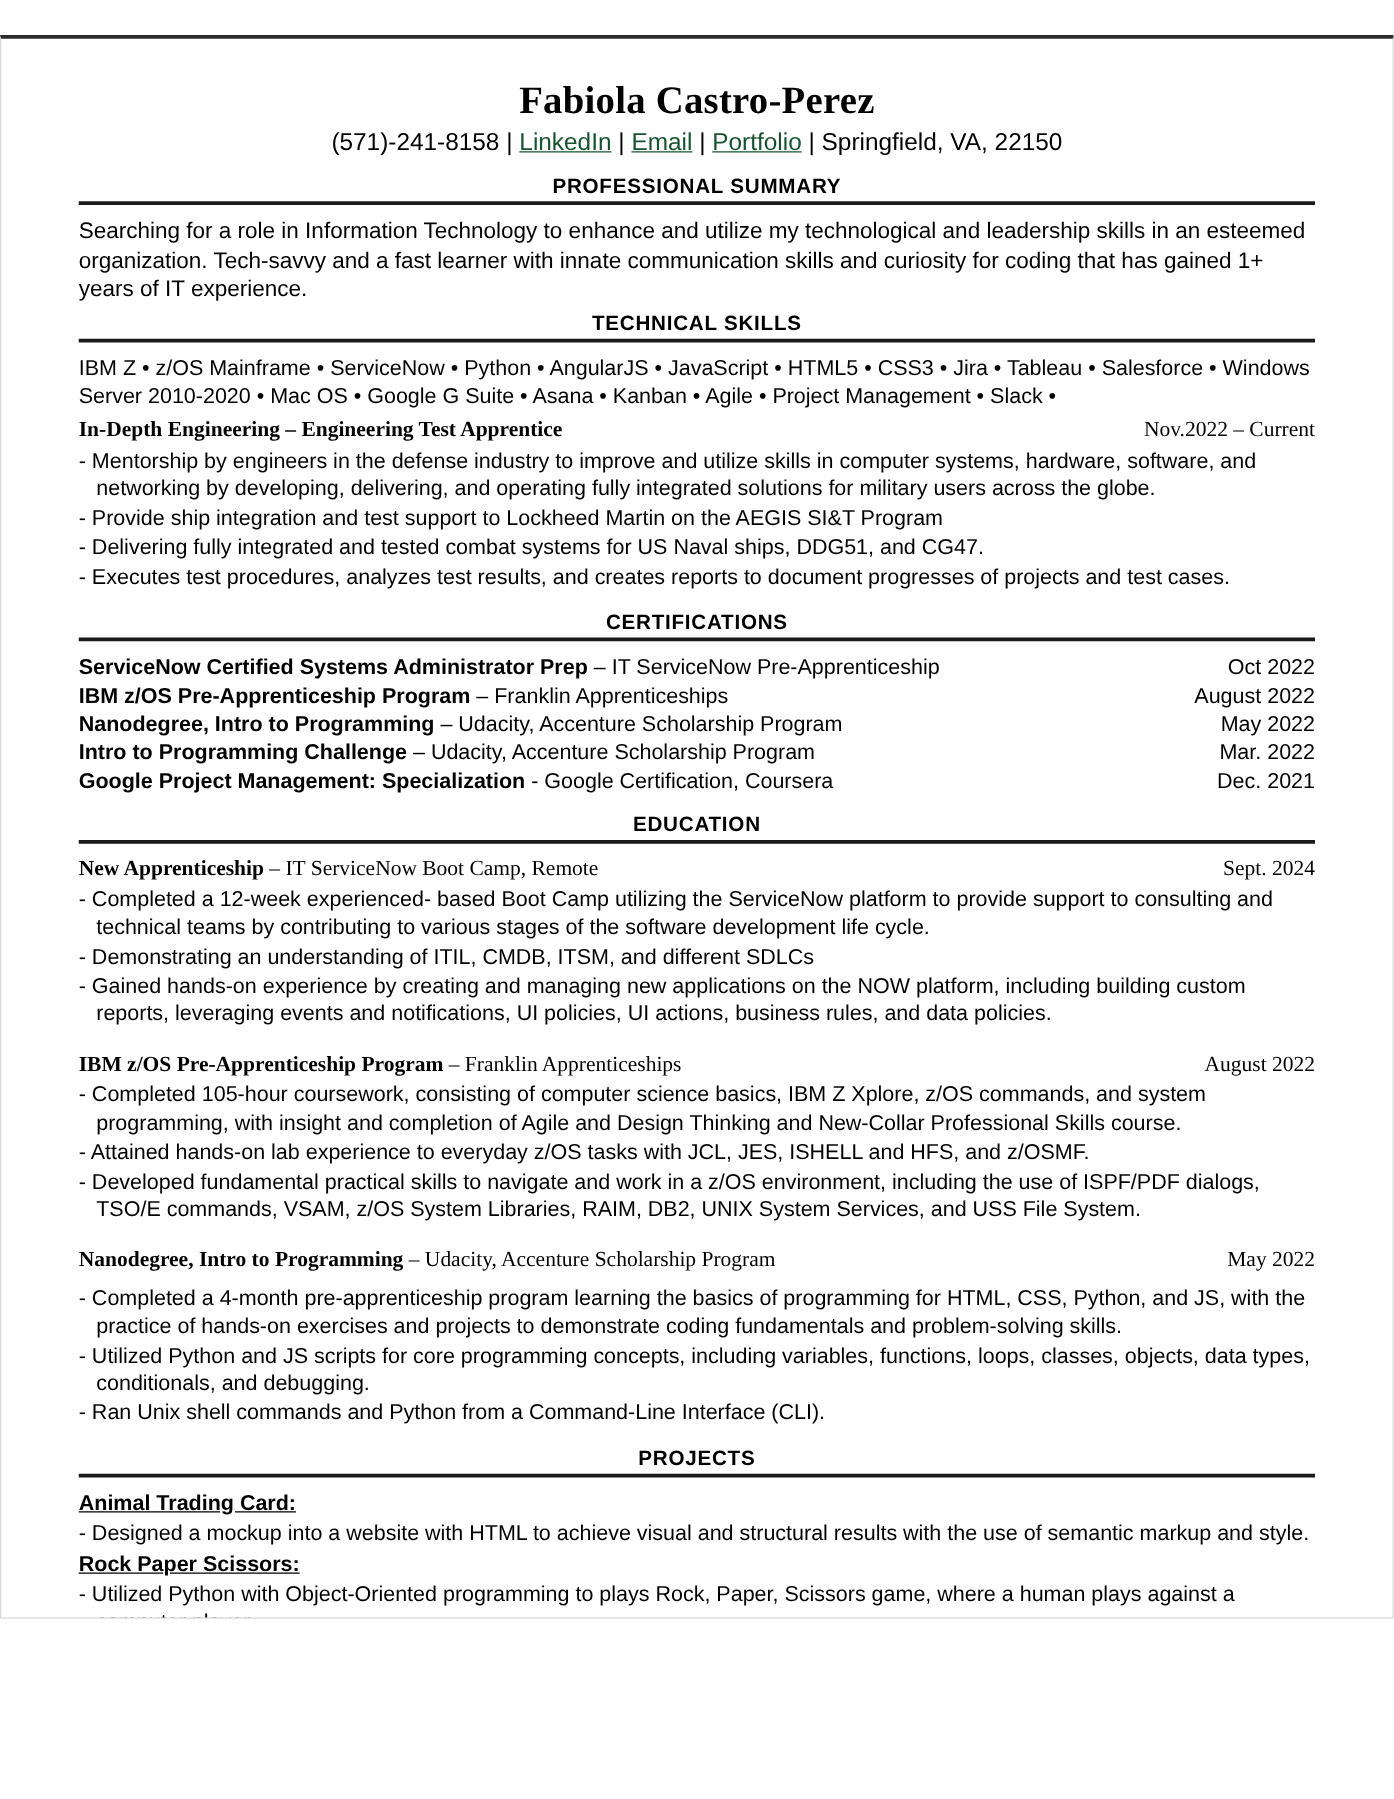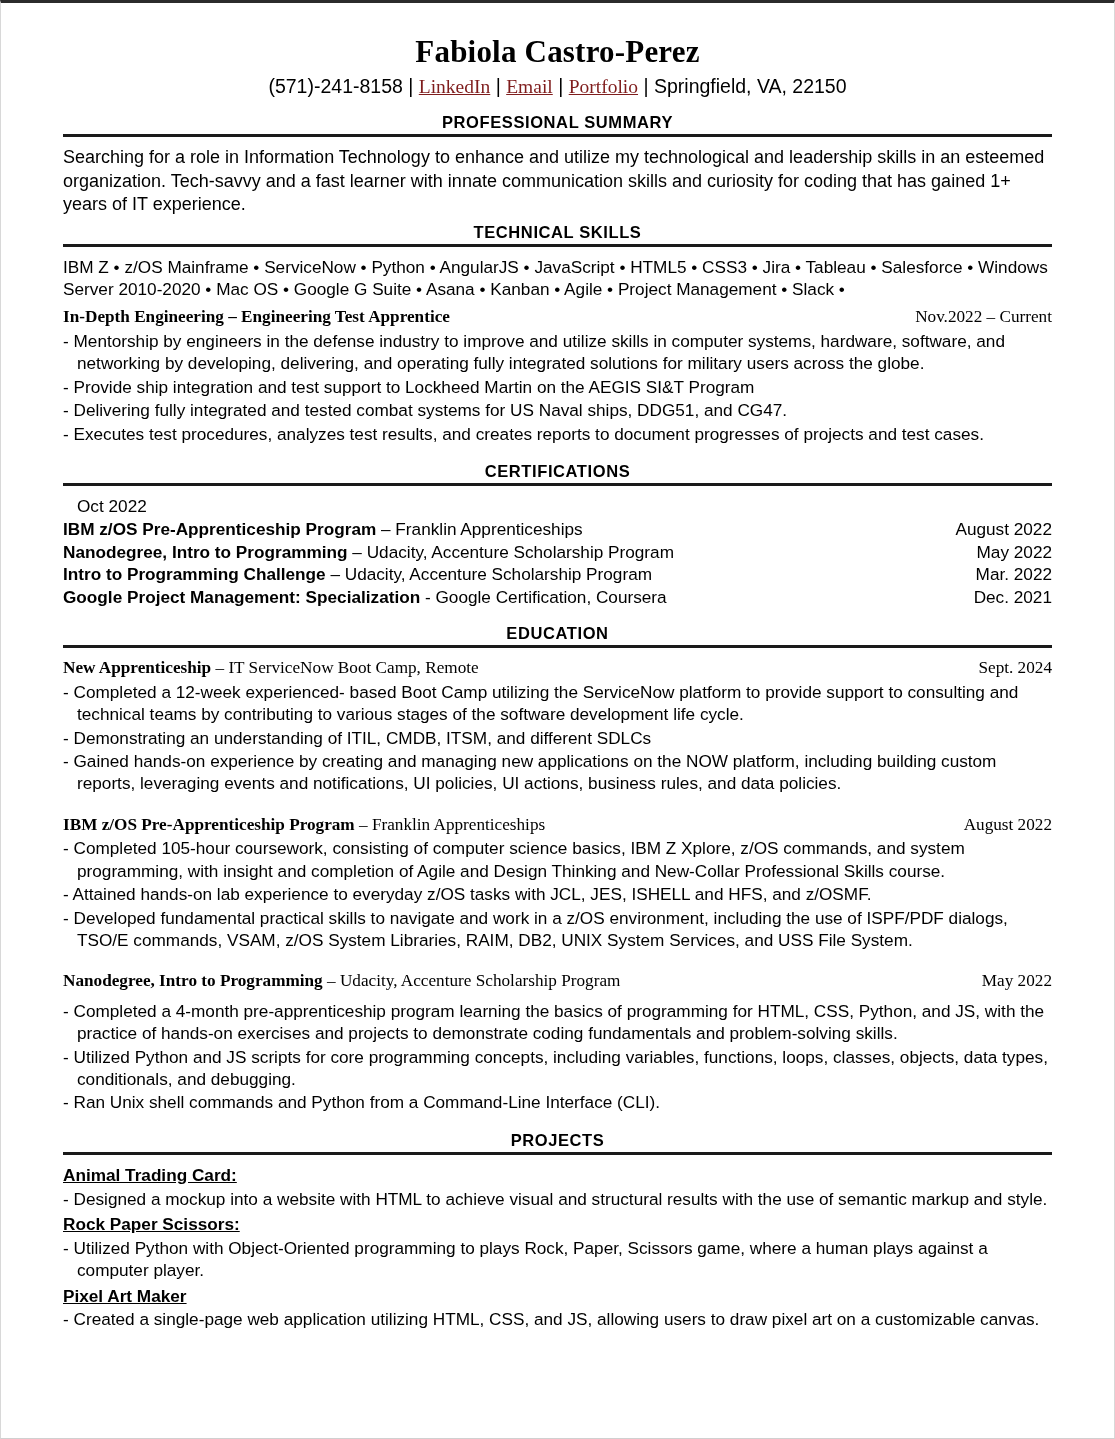--- a/index.html
+++ b/index.html
@@ -3,30 +3,31 @@
 <meta charset="utf-8">
 <style>
   html, body {
     margin: 0;
     padding: 0;
     background: #ffffff;
   }
   .page {
     position: relative;
     width: 1115px;
-    height: 1439px;
+    height: 1267px;
     background: #ffffff;
     box-sizing: border-box;
     border-top: 3px solid #2b2b2b;
     border-left: 1px solid #d8d8d8;
     border-right: 1px solid #d8d8d8;
     border-bottom: 1px solid #d0d0d0;
     font-family: "Liberation Sans", sans-serif;
     color: #000000;
     overflow: hidden;
+    margin-top: 28px;
   }
   .content {
     padding: 26px 62px 0 62px;
   }
 
   
   .name {
     font-family: "Liberation Serif", serif;
     font-weight: bold;
     font-size: 31px;
@@ -36,23 +37,22 @@
     line-height: 1.1;
   }
   .contact {
     text-align: center;
     font-size: 19.5px;
     line-height: 1.25;
     margin-bottom: 14px;
     white-space: nowrap;
   }
   .contact a {
-    color: #7f1d1d;
+    color: #14532d;
     text-decoration: underline;
-    font-family: Liberation Serif, serif;
   }
   .sep { color: #000; }
 
   
   .section-head {
     text-align: center;
     font-weight: bold;
     font-size: 16.5px;
     letter-spacing: 0.6px;
     padding-bottom: 2px;
@@ -153,20 +153,21 @@
       <div class="bullet">- Provide ship integration and test support to Lockheed Martin on the AEGIS SI&amp;T Program</div>
       <div class="bullet">- Delivering fully integrated and tested combat systems for US Naval ships, DDG51, and CG47.</div>
       <div class="bullet">- Executes test procedures, analyzes test results, and creates reports to document progresses of projects and test cases.</div>
     </div>
 
     <div class="section-gap"></div>
 
     <div class="section-head">CERTIFICATIONS</div>
     <div>
       <div class="cert-line">
+        <span class="cert-name"><b>ServiceNow Certified Systems Administrator Prep</b><span> – IT ServiceNow Pre-Apprenticeship</span></span>
         <span class="entry-date">Oct 2022</span>
       </div>
       <div class="cert-line">
         <span class="cert-name"><b>IBM z/OS Pre-Apprenticeship Program</b><span> – Franklin Apprenticeships</span></span>
         <span class="entry-date">August 2022</span>
       </div>
       <div class="cert-line">
         <span class="cert-name"><b>Nanodegree, Intro to Programming</b><span> – Udacity, Accenture Scholarship Program</span></span>
         <span class="entry-date">May 2022</span>
       </div>

